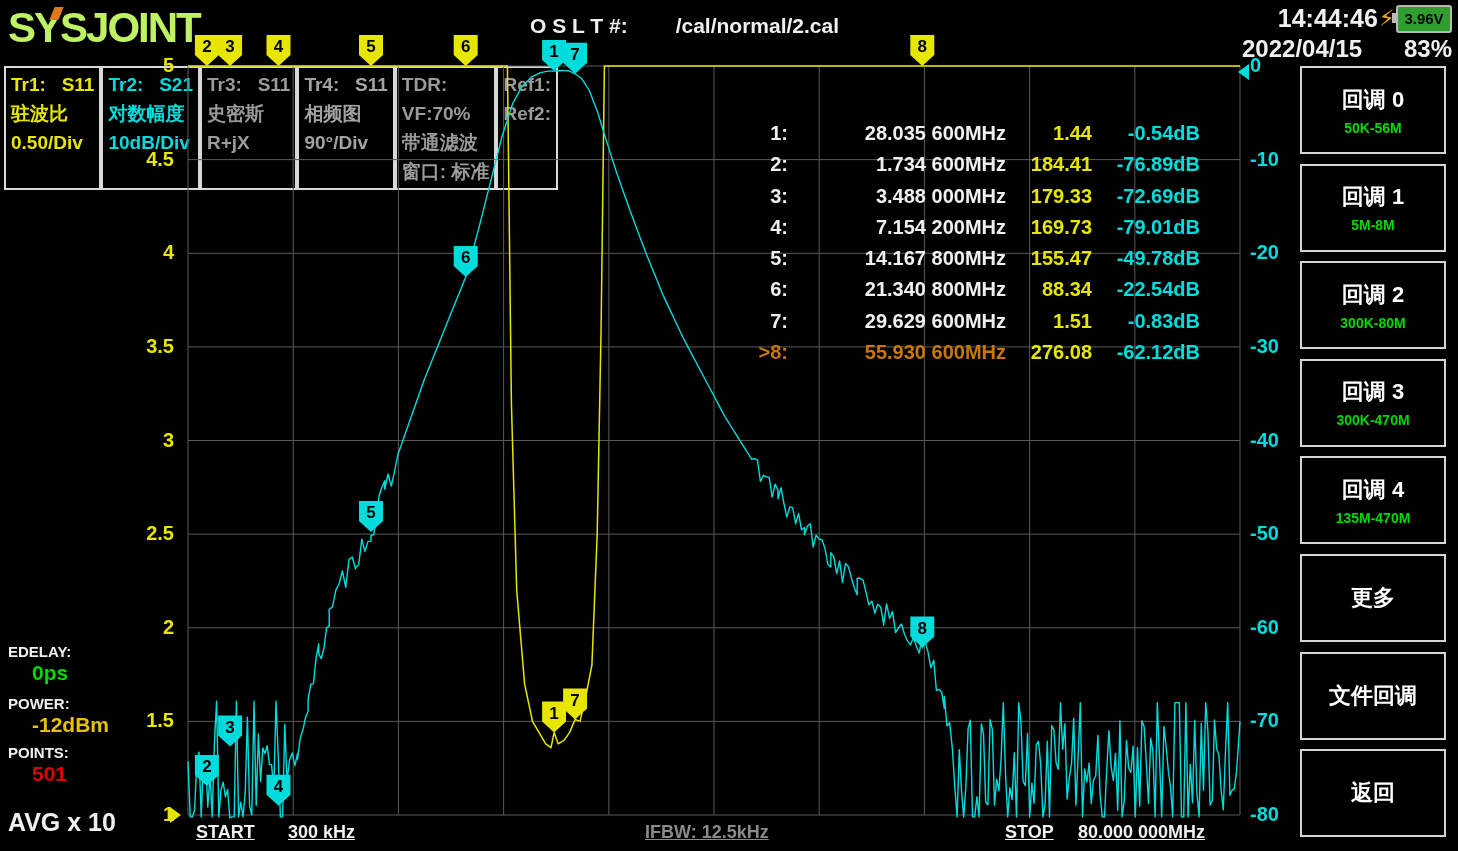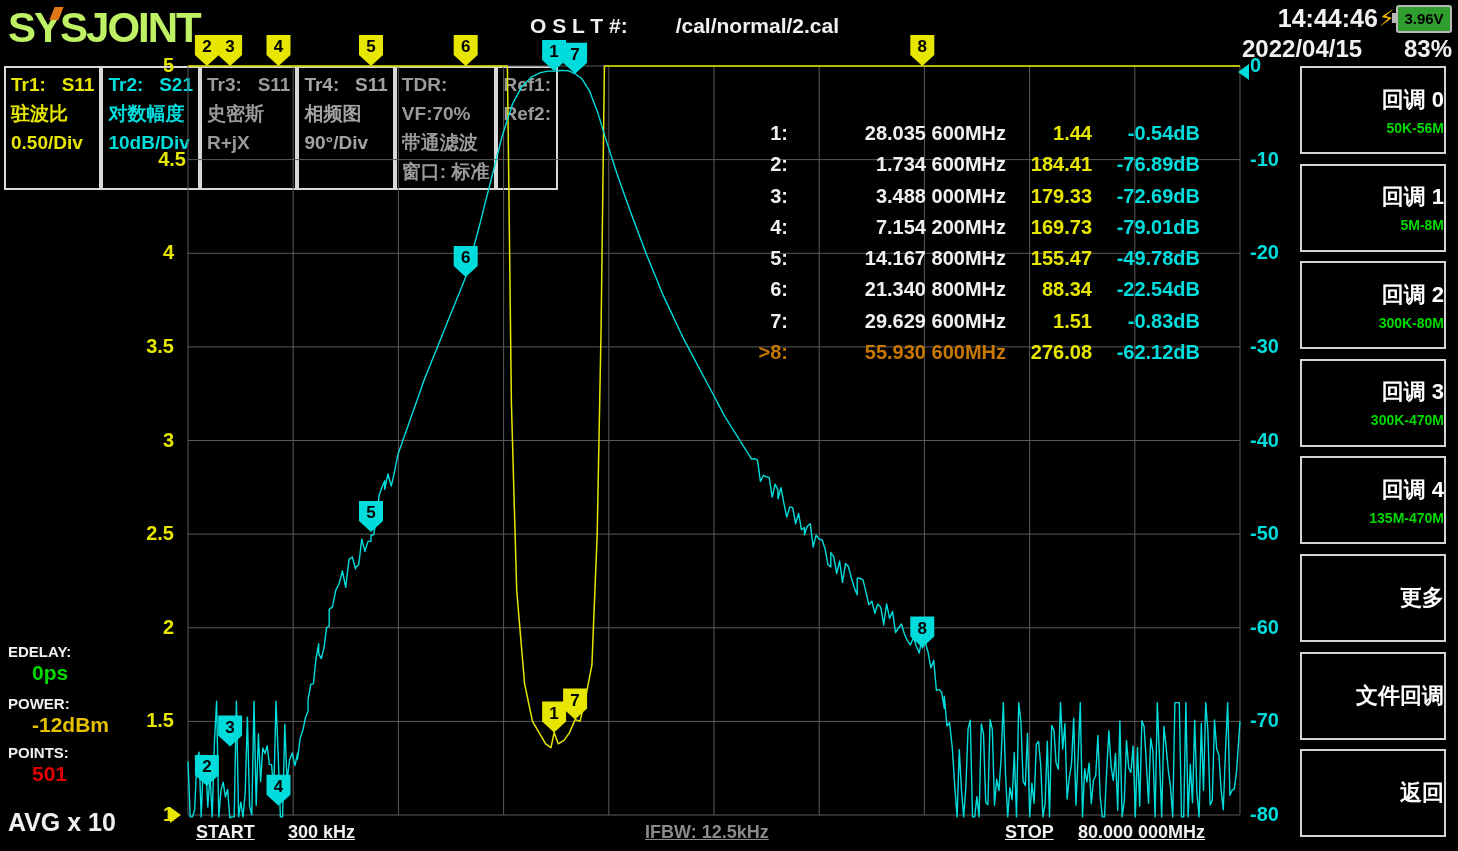--- a/index.html
+++ b/index.html
@@ -18,21 +18,21 @@
            color:#000;font-size:15px;display:flex;align-items:center;justify-content:center;position:relative;}
   #battery:before{content:"";position:absolute;left:-6px;top:6px;width:4px;height:10px;background:#b8b8b8;}
   
   .tbox{border:2px solid #d8d8d8;background:#000;padding:2px 5px;font-size:19px;line-height:29px;white-space:pre;}
   #sidebar{left:4px;top:66px;width:120px;display:flex;flex-direction:row;}
   .minilab{color:#f0f0f0;font-size:15px;}
   .minival{font-size:21px;}
   
   #btncol{left:1300px;top:66px;width:146px;}
   .btn{height:88px;border:2px solid #d4d4d4;background:#000;margin-bottom:9.6px;display:flex;
-       flex-direction:column;align-items:flex-end;justify-content:center;gap:5px;box-sizing:border-box;}
+       flex-direction:column;align-items:center;justify-content:center;gap:5px;box-sizing:border-box;}
   .btn .blab{color:#fff;font-size:22px;}
   .btn .brange{color:#00d800;font-size:14px;}
   
   #chart{left:188px;top:66px;width:1052px;height:749px;}
   #chart svg{overflow:visible;display:block;}
   .tick{position:absolute;font-size:20px;}
   .tickL{width:46px;text-align:right;color:#e6e600;}
   .tickR{width:70px;text-align:left;color:#00dcdc;}
   #refswr{left:170px;top:807px;width:0;height:0;border-top:8px solid transparent;
           border-bottom:8px solid transparent;border-left:11px solid #e6e600;}
@@ -211,21 +211,21 @@
           <text x="0" y="-14" text-anchor="middle" font-size="17" font-weight="bold" fill="#000">7</text>
         </g>
         <g transform="translate(734.3,581.6)">
           <path d="M0,0 L-12,-11 L-12,-31 L12,-31 L12,-11 Z" fill="#00dcdc"></path>
           <text x="0" y="-14" text-anchor="middle" font-size="17" font-weight="bold" fill="#000">8</text>
         </g>
       </svg>
     </div>
   <div id="ticks">
       <div class="abs tick tickL" style="left: 128px; top: 54px;">5</div>
-      <div class="abs tick tickL" style="left: 140px; top: 147.625px;">4.5</div>
+      <div class="abs tick tickL" style="left: 128px; top: 147.625px;">4.5</div>
       <div class="abs tick tickL" style="left: 128px; top: 241.25px;">4</div>
       <div class="abs tick tickL" style="left: 128px; top: 334.875px;">3.5</div>
       <div class="abs tick tickL" style="left: 128px; top: 428.5px;">3</div>
       <div class="abs tick tickL" style="left: 128px; top: 522.125px;">2.5</div>
       <div class="abs tick tickL" style="left: 128px; top: 615.75px;">2</div>
       <div class="abs tick tickL" style="left: 128px; top: 709.375px;">1.5</div>
       <div class="abs tick tickL" style="left: 128px; top: 803px;">1</div>
       <div class="abs tick tickR" style="left: 1250px; top: 54px;">0</div>
       <div class="abs tick tickR" style="left: 1250px; top: 147.625px;">-10</div>
       <div class="abs tick tickR" style="left: 1250px; top: 241.25px;">-20</div>

